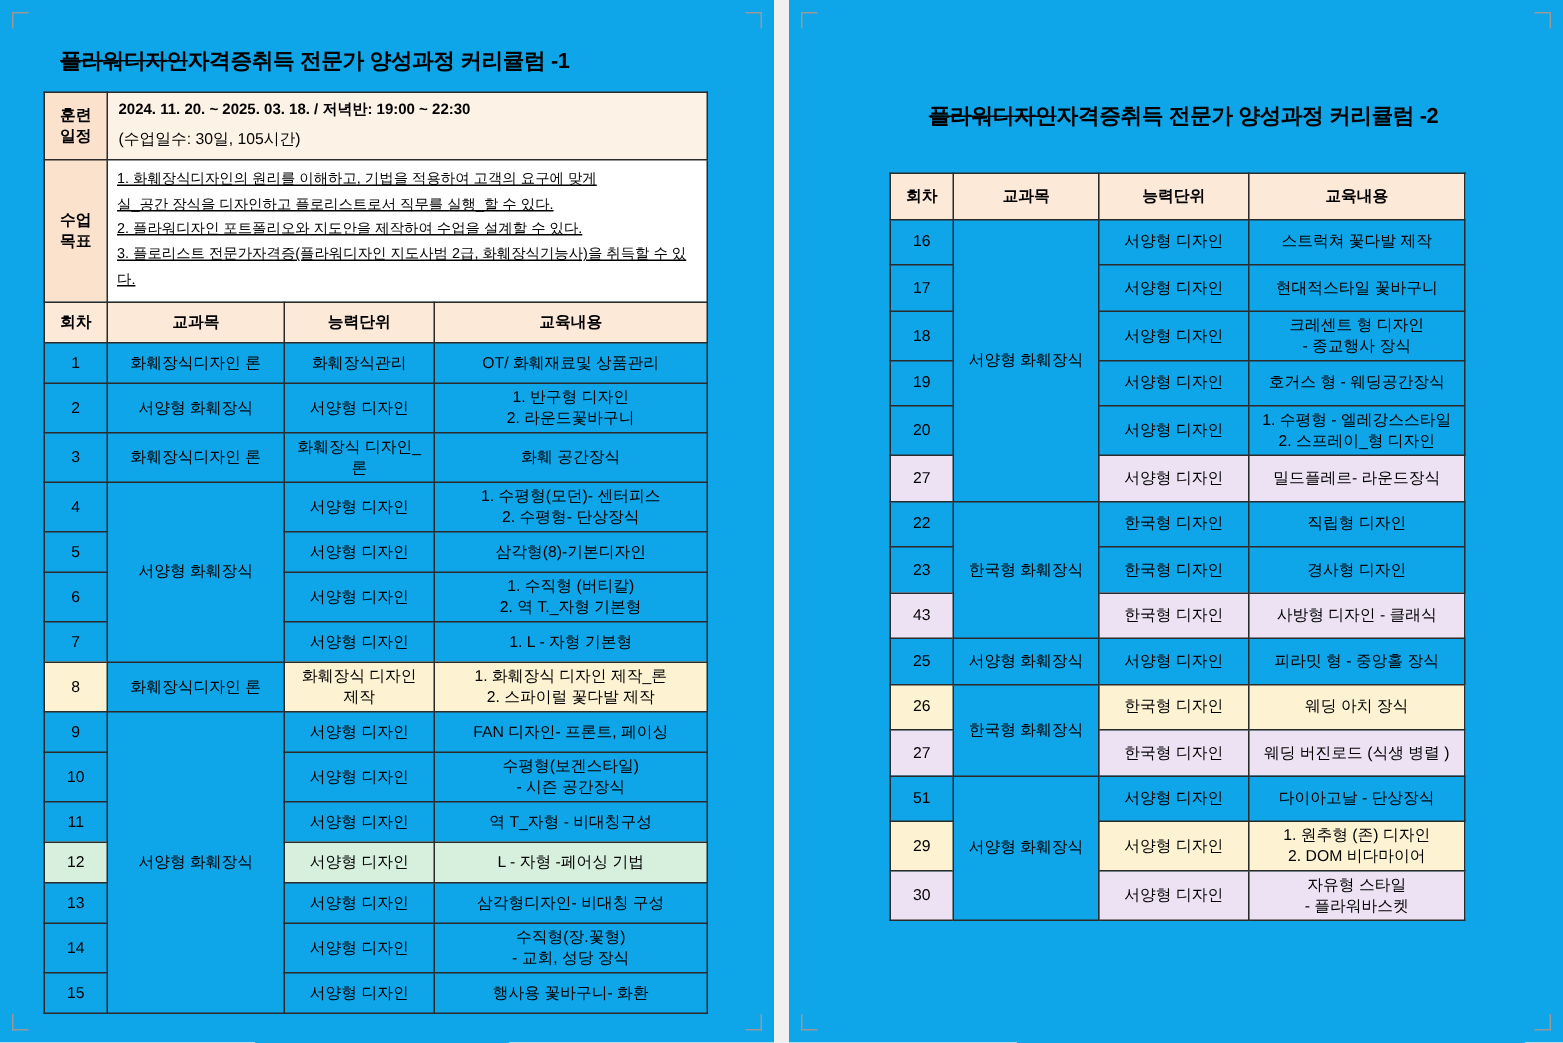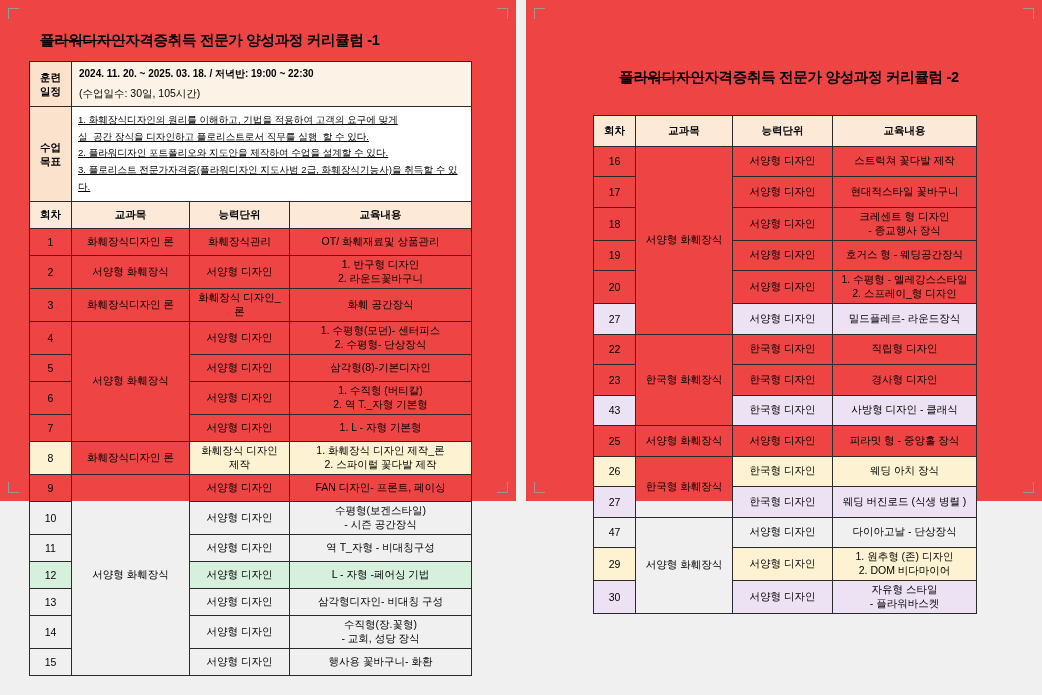--- a/index.html
+++ b/index.html
@@ -3,21 +3,21 @@
 <meta charset="utf-8">
 <style>
   html,body{margin:0;padding:0;}
   body{
     width:1042px;height:695px;
     background:#f0f0f0;
     font-family:"Liberation Sans", sans-serif;
     overflow:hidden;
   }
   .pages{display:flex;width:1042px;height:695px;}
-  .page{background:#ef4444;height:501px;position:relative;box-sizing:border-box;}
+  .page{background:#0ea5e9;height:695px;position:relative;box-sizing:border-box;}
   .page-left{width:516px;}
   .gap{width:10px;background:#f0f0f0;height:695px;}
   .page-right{width:516px;}
 
   
   .mark{position:absolute;width:10px;height:10px;}
   .mark.tl{border-left:1px solid #999;border-top:1px solid #999;left:8px;top:8px;}
   .mark.tr{border-right:1px solid #999;border-top:1px solid #999;right:8px;top:8px;}
   .mark.bl{border-left:1px solid #999;border-bottom:1px solid #999;left:8px;bottom:8px;}
   .mark.br{border-right:1px solid #999;border-bottom:1px solid #999;right:8px;bottom:8px;}
@@ -278,21 +278,21 @@
             <td class="cell-c" rowspan="2">한국형 화훼장식</td>
             <td class="cell-c hl-yellow">한국형 디자인</td>
             <td class="cell-l hl-yellow">웨딩 아치 장식</td>
           </tr>
           <tr>
             <td class="cell-c hl-purple">27</td>
             <td class="cell-c hl-purple">한국형 디자인</td>
             <td class="cell-l hl-purple">웨딩 버진로드 (식생 병렬 )</td>
           </tr>
           <tr>
-            <td class="cell-c ">47</td>
+            <td class="cell-c ">51</td>
             <td class="cell-c" rowspan="3">서양형 화훼장식</td>
             <td class="cell-c ">서양형 디자인</td>
             <td class="cell-l ">다이아고날 - 단상장식</td>
           </tr>
           <tr>
             <td class="cell-c hl-yellow">29</td>
             <td class="cell-c hl-yellow">서양형 디자인</td>
             <td class="cell-l hl-yellow">1. 원추형 (존) 디자인<br>2. DOM 비다마이어</td>
           </tr>
           <tr>

